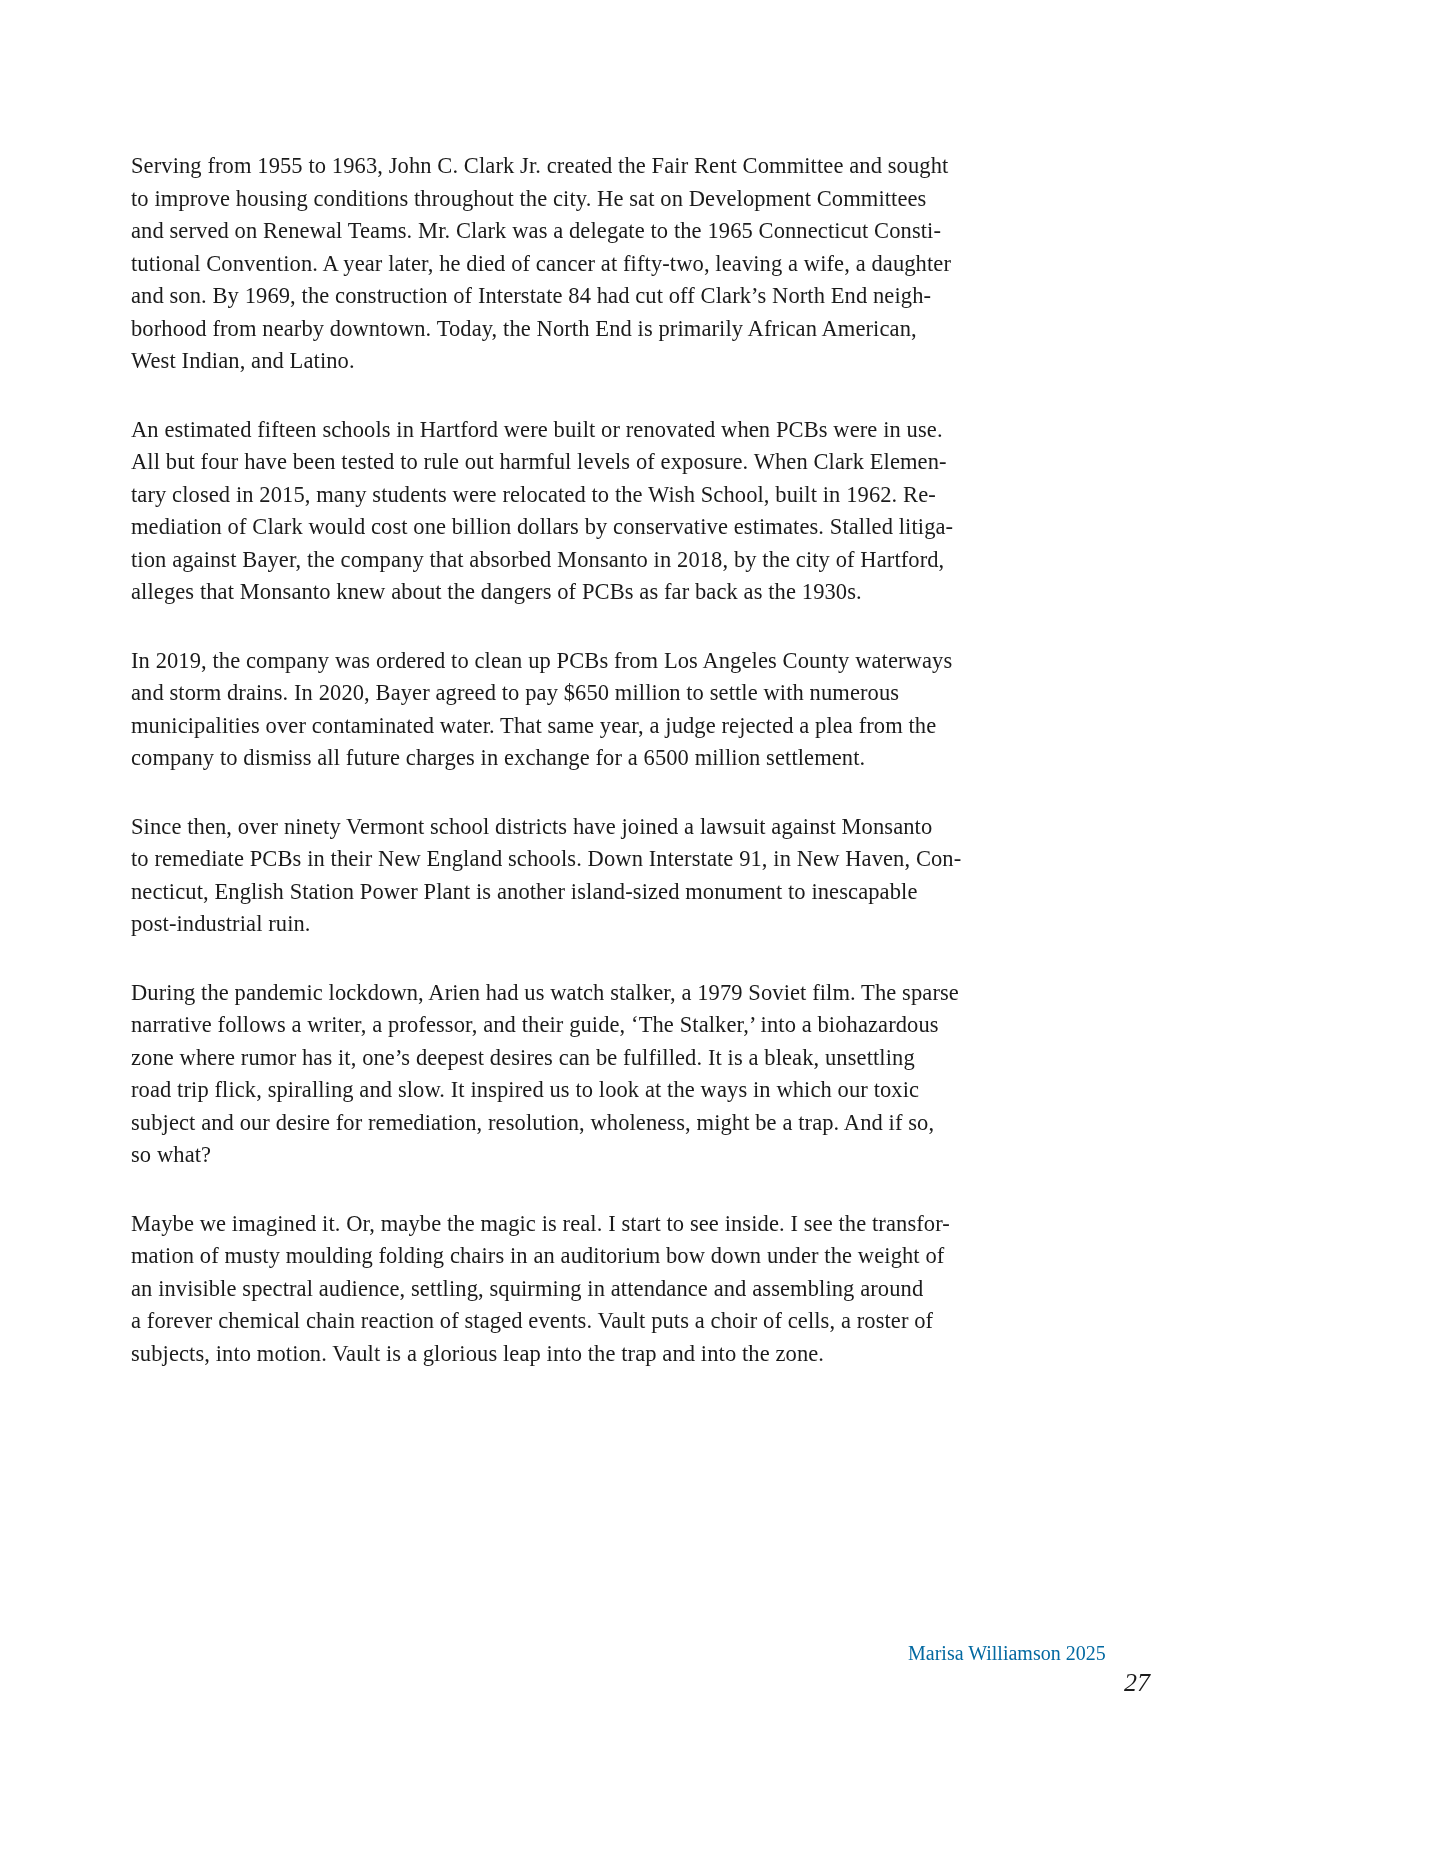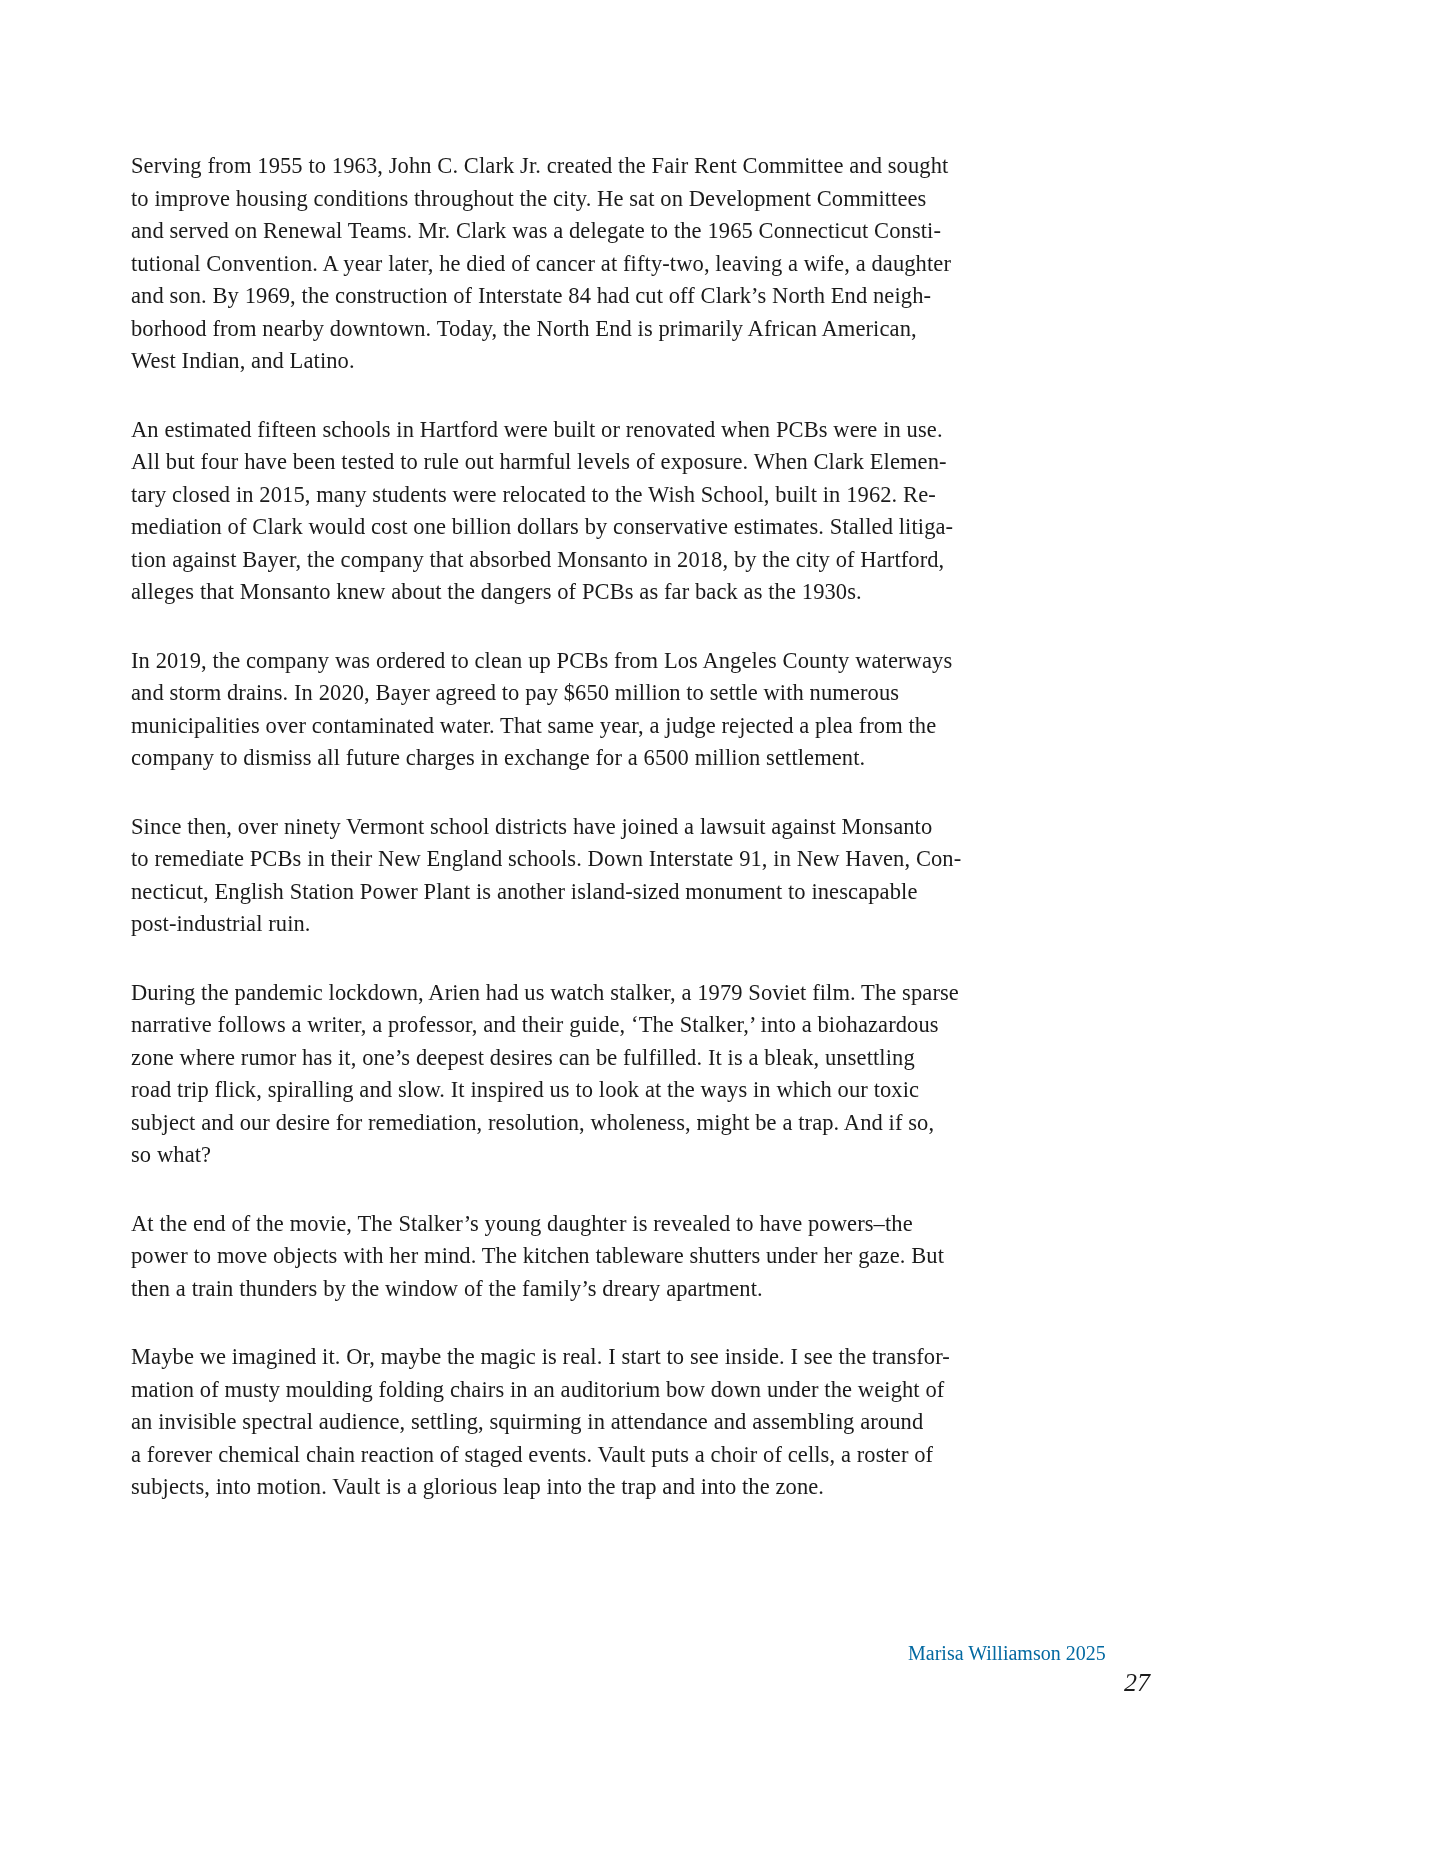--- a/index.html
+++ b/index.html
@@ -73,23 +73,20 @@
       <p class="para">Since then, over ninety Vermont school districts have joined a lawsuit against Monsanto
 to remediate PCBs in their New England schools. Down Interstate 91, in New Haven, Con-
 necticut, English Station Power Plant is another island-sized monument to inescapable
 post-industrial ruin.</p>
       <p class="para">During the pandemic lockdown, Arien had us watch stalker, a 1979 Soviet film. The sparse
 narrative follows a writer, a professor, and their guide, ‘The Stalker,’ into a biohazardous
 zone where rumor has it, one’s deepest desires can be fulfilled. It is a bleak, unsettling
 road trip flick, spiralling and slow. It inspired us to look at the ways in which our toxic
 subject and our desire for remediation, resolution, wholeness, might be a trap. And if so,
 so what?</p>
-      <p class="para">At the end of the movie, The Stalker’s young daughter is revealed to have powers–the
-power to move objects with her mind. The kitchen tableware shutters under her gaze. But
-then a train thunders by the window of the family’s dreary apartment.</p>
       <p class="para">Maybe we imagined it. Or, maybe the magic is real. I start to see inside. I see the transfor-
 mation of musty moulding folding chairs in an auditorium bow down under the weight of
 an invisible spectral audience, settling, squirming in attendance and assembling around
 a forever chemical chain reaction of staged events. Vault puts a choir of cells, a roster of
 subjects, into motion. Vault is a glorious leap into the trap and into the zone.</p>
     </div>
   <div class="attribution">Marisa Williamson 2025</div>
   <div class="page-number">27</div>
 </div>
 

